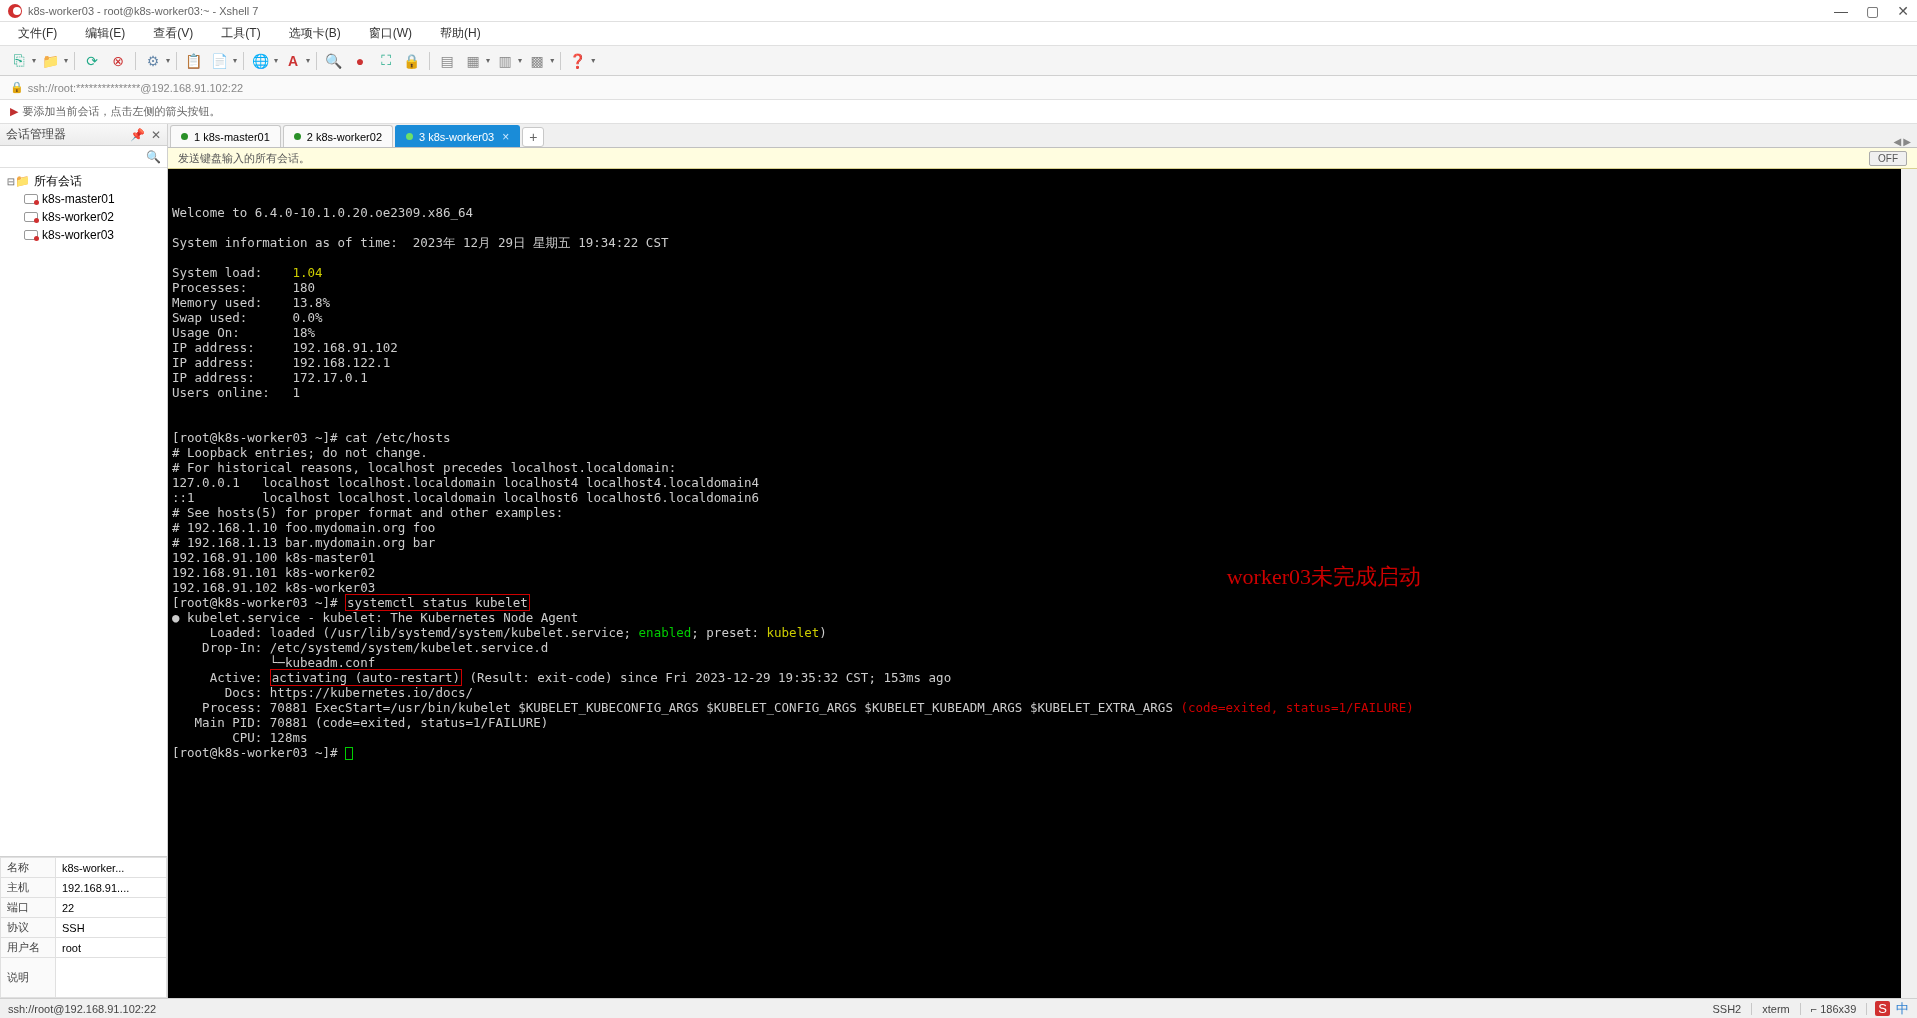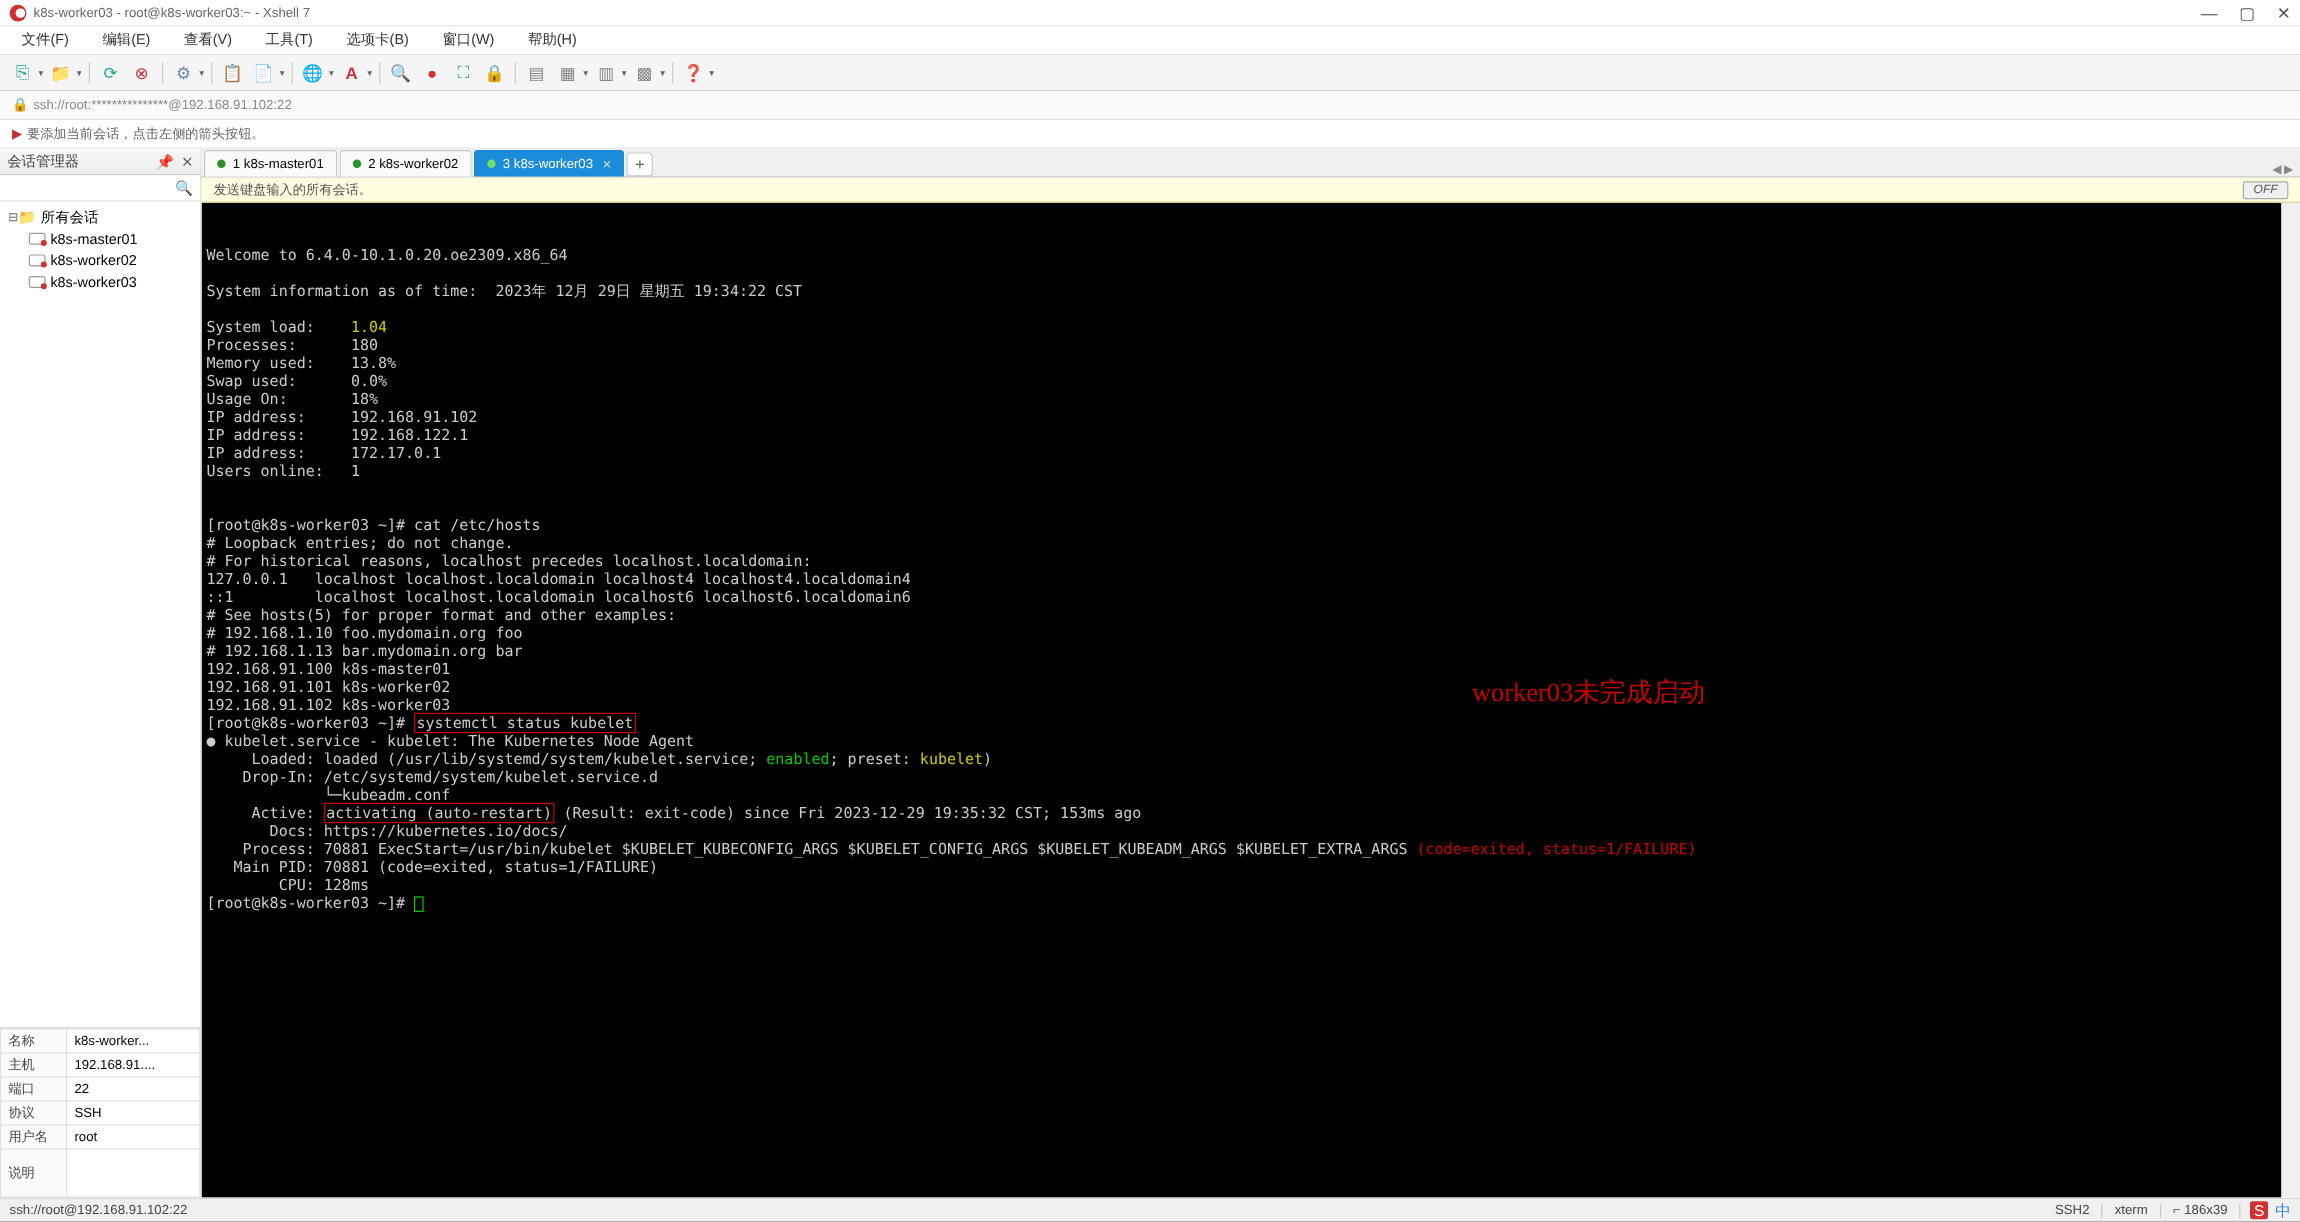--- a/index.html
+++ b/index.html
@@ -55,21 +55,21 @@
 .tab.active { background: #1a8cd8; color: #fff; border-color: #1a8cd8; }
 .tab .dot { width: 7px; height: 7px; background: #2a9028; border-radius: 50%; margin-right: 6px; }
 .tab.active .dot { background: #6ee068; }
 .tab .xclose { margin-left: 8px; color: #888; font-size: 12px; }
 .tab.active .xclose { color: #cce8ff; }
 .tab-add { width: 22px; height: 20px; border: 1px solid #c8c8c8; background: #fff; display: flex; align-items: center; justify-content: center; cursor: pointer; font-size: 14px; color: #666; border-radius: 3px; }
 .tabs .navarr { margin-left: auto; display: flex; gap: 2px; padding-right: 6px; }
 .tabs .navarr span { color: #888; font-size: 10px; cursor: pointer; }
 
 .bcast { height: 21px; background: #fffde0; border-bottom: 1px solid #d8d090; display: flex; align-items: center; padding: 0 10px; font-size: 11px; color: #555; }
-.bcast .offbtn { margin-left: auto; background: #f0f0f0; border: 1px solid #aaa; padding: 1px 8px; font-size: 10px; cursor: pointer; border-radius: 2px; font-style: italic; }
+.bcast .offbtn { margin-left: auto; background: #f0f0f0; border: 1px solid #aaa; padding: 1px 8px; font-size: 10px; cursor: pointer; border-radius: 2px; }
 
 .term { flex: 1; background: #000; color: #ccc; font-family: "Consolas", monospace; font-size: 12.5px; line-height: 15px; padding: 6px 4px; white-space: pre; overflow: hidden; position: relative; }
 .term .y { color: #cdcd00; }
 .term .g { color: #00cd00; }
 .term .r { color: #cd0000; }
 .term .box1 { border: 1px solid #cd0000; padding: 0 1px; }
 .term .anno { position: absolute; color: #cd0000; font-family: "Microsoft YaHei"; font-size: 22px; right: 480px; top: 400px; }
 .term .cursor { display: inline-block; width: 8px; height: 13px; border: 1px solid #00cd00; vertical-align: text-bottom; }
 
 .term-sb { width: 16px; background: #f0f0f0; }

